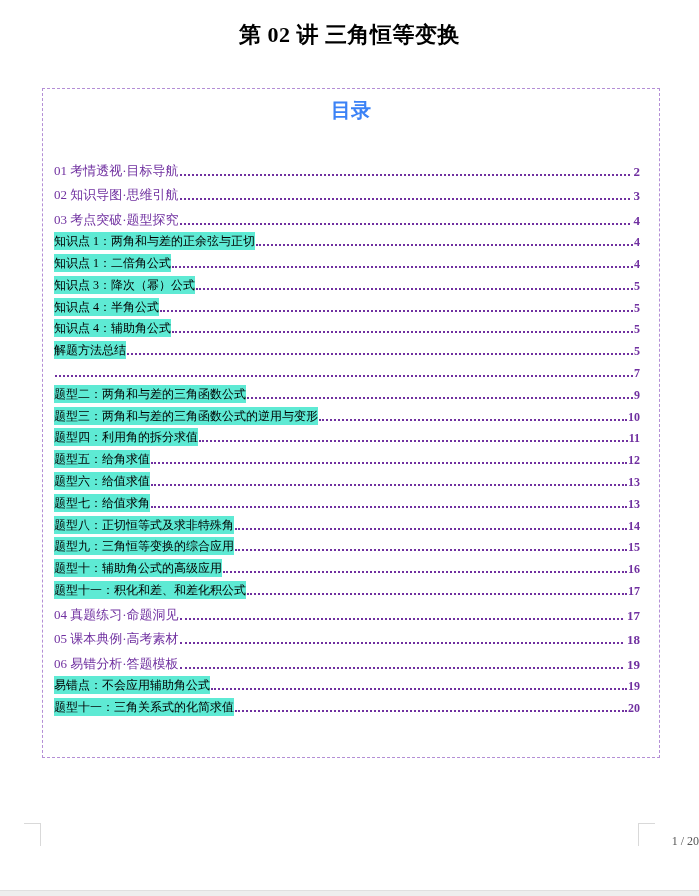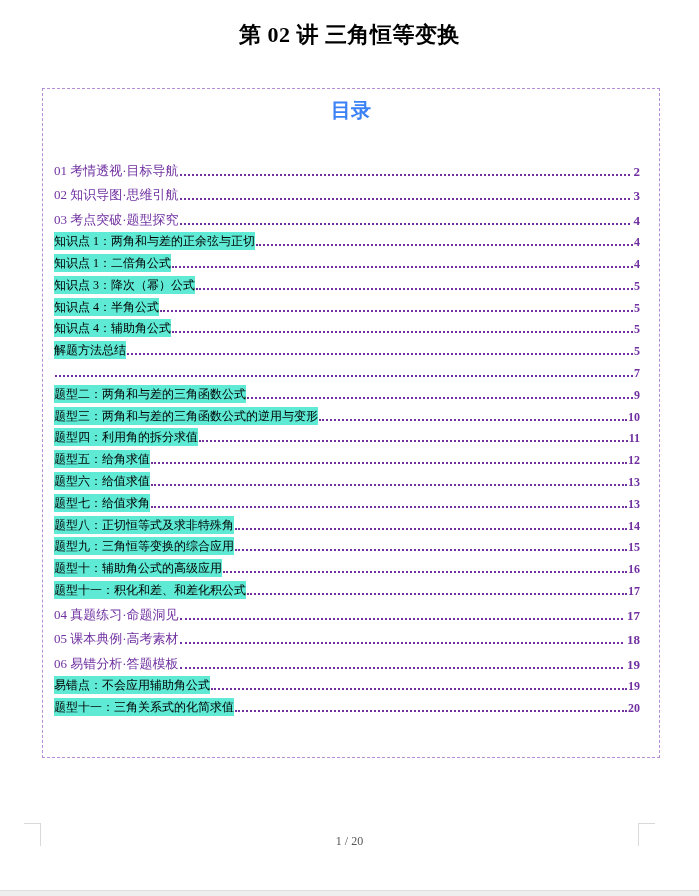--- a/index.html
+++ b/index.html
@@ -33,21 +33,21 @@
   .toc-row.minor .toc-label { background: #5eead4; }
   .toc-leader {
     flex: 1; border-bottom: 2px dotted #7030a0; margin: 0 1px 4px 1px; height: 0;
   }
   .toc-page { font-weight: bold; color: #7030a0; white-space: nowrap; font-size: 12px; }
   .toc-row.major .toc-page { font-size: 13px; margin-left: 3px; }
   .corner { position: absolute; width: 16px; height: 22px; border-color: #d9d9d9; border-style: solid; }
   .corner.left { left: 24px; top: 823px; border-width: 1px 1px 0 0; }
   .corner.right { left: 638px; top: 823px; border-width: 1px 0 0 1px; }
   .page-counter {
-    position: absolute; left: 0; right: 0; top: 834px; text-align: center;
+    position: absolute; left: 0; right: 0; top: 834px; text-align: right;
     font-size: 12px; color: #555; font-family: "Liberation Serif", serif;
   }
   .bottom-bar { position: absolute; left: 0; right: 0; top: 890px; height: 6px; background: #eeeeee; border-top: 1px solid #e0e0e0; }
 </style>
 </head>
 <body>
 
 <div class="doc-title">第 02 讲  三角恒等变换</div>
 
 <div class="toc-box">

